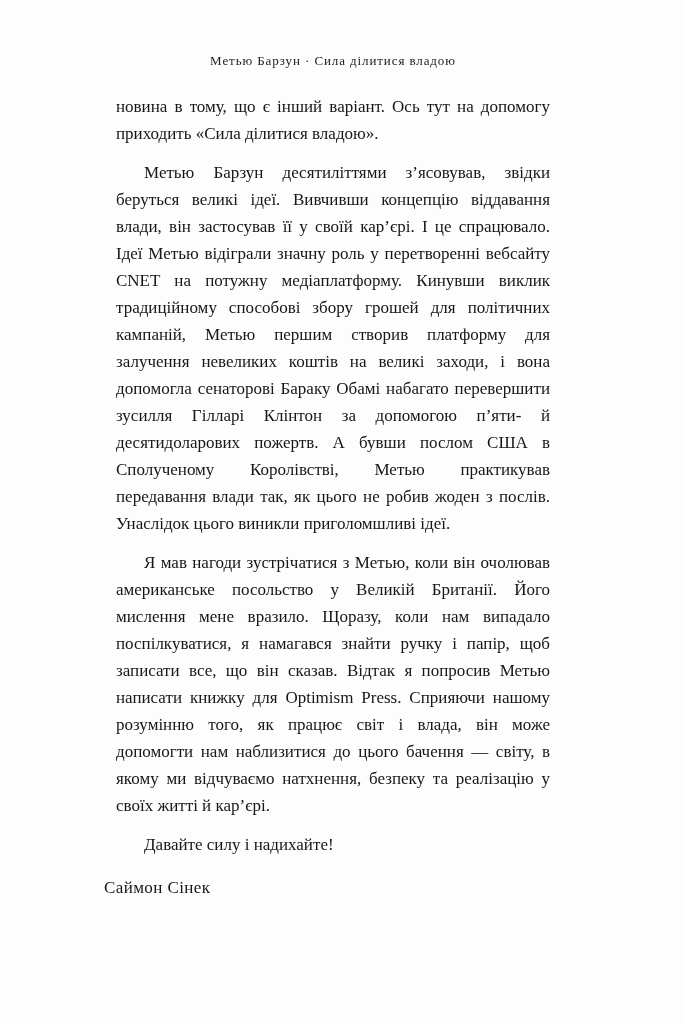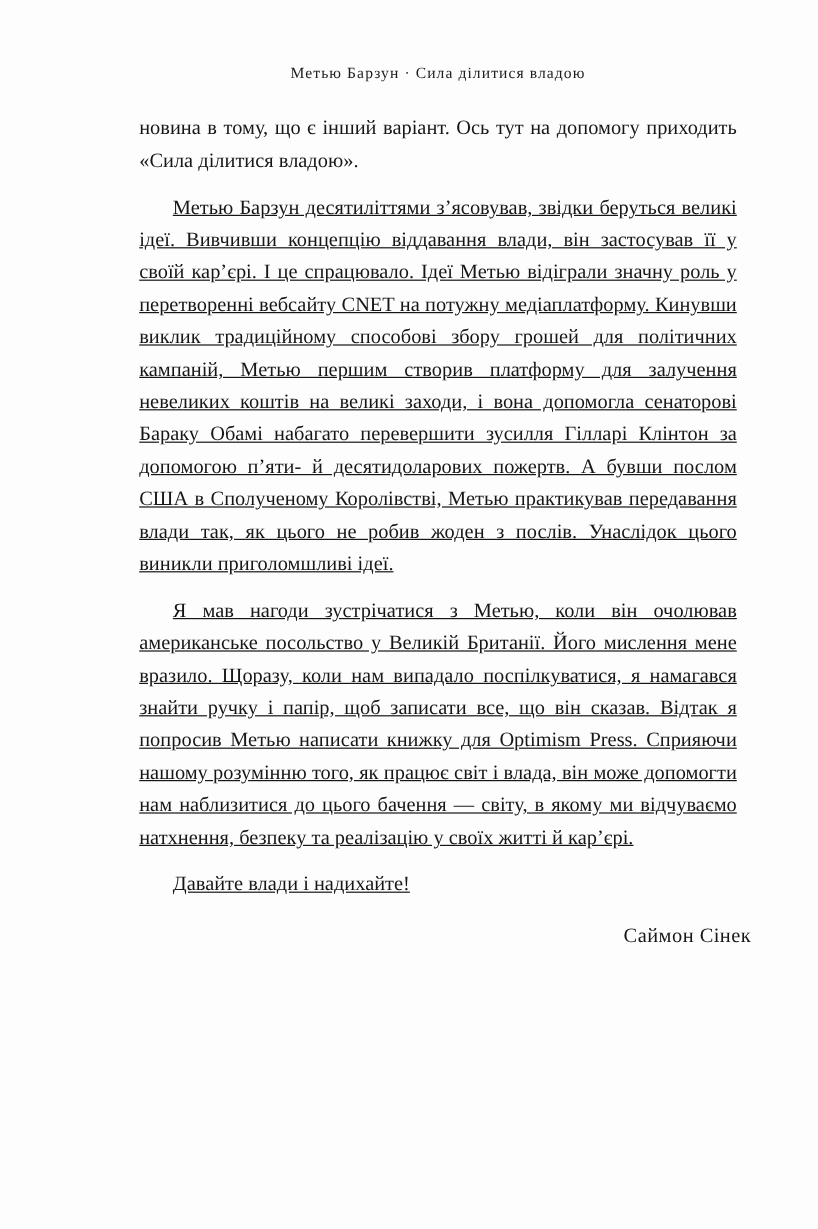--- a/index.html
+++ b/index.html
@@ -11,59 +11,57 @@
       height: 1024px;
       background: #fdfdfd;
       color: #161616;
       font-family: "Liberation Serif", "DejaVu Serif", serif;
       overflow: hidden;
     }
     .page {
       box-sizing: border-box;
       width: 682px;
       height: 940px;
-      padding: 53px 56px 0 104px;
+      padding: 53px 120px 0 104px;
       border-radius: 24px;
     }
     .running-header {
       text-align: center;
       font-size: 13px;
       letter-spacing: 0.9px;
       color: #1c1c1c;
       margin: 0 0 24px 0;
       font-weight: normal;
     }
     .text-block {
       font-size: 17px;
       line-height: 27px;
       text-align: justify;
     }
     .para {
       margin: 12px;
     }
     .para.indent {
       text-indent: 28px;
-      text-decoration: underline;
     }
     .signature {
       margin: 16px 0 0 0;
-      text-align: right;
       letter-spacing: 0.4px;
     }
   </style>
 </head>
 <body>
 
 <div class="page">
   <header class="running-header">Метью Барзун · Сила ділитися владою</header>
 
   <main class="text-block">
     <p class="para">новина в тому, що є інший варіант. Ось тут на допомогу приходить «Сила ділитися владою».</p>
 
     <p class="para indent">Метью Барзун десятиліттями з’ясовував, звідки беруться великі ідеї. Вивчивши концепцію віддавання влади, він застосував її у своїй кар’єрі. І це спрацювало. Ідеї Метью відіграли значну роль у перетворенні вебсайту CNET на потужну медіаплатформу. Кинувши виклик традиційному способові збору грошей для політичних кампаній, Метью першим створив платформу для залучення невеликих коштів на великі заходи, і вона допомогла сенаторові Бараку Обамі набагато перевершити зусилля Гілларі Клінтон за допомогою п’яти- й десятидоларових пожертв. А бувши послом США в Сполученому Королівстві, Метью практикував передавання влади так, як цього не робив жоден з послів. Унаслідок цього виникли приголомшливі ідеї.</p>
 
     <p class="para indent">Я мав нагоди зустрічатися з Метью, коли він очолював американське посольство у Великій Британії. Його мислення мене вразило. Щоразу, коли нам випадало поспілкуватися, я намагався знайти ручку і папір, щоб записати все, що він сказав. Відтак я попросив Метью написати книжку для Optimism Press. Сприяючи нашому розумінню того, як працює світ і влада, він може допомогти нам наблизитися до цього бачення — світу, в якому ми відчуваємо натхнення, безпеку та реалізацію у своїх житті й кар’єрі.</p>
 
-    <p class="para indent">Давайте влади і надихайте!</p>
+    <p class="para indent">Давайте силу і надихайте!</p>
 
     <p class="signature">Саймон Сінек</p>
   </main>
 </div>
 
 </body></html>

